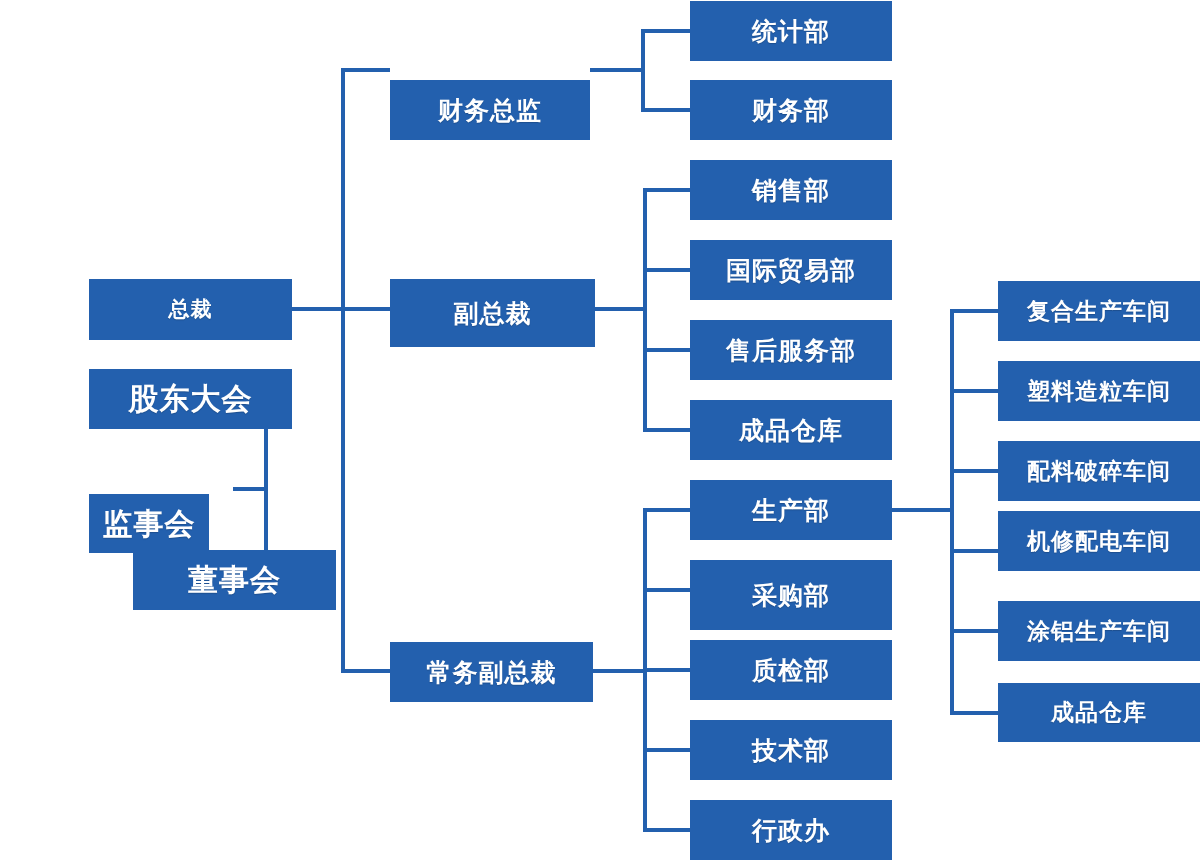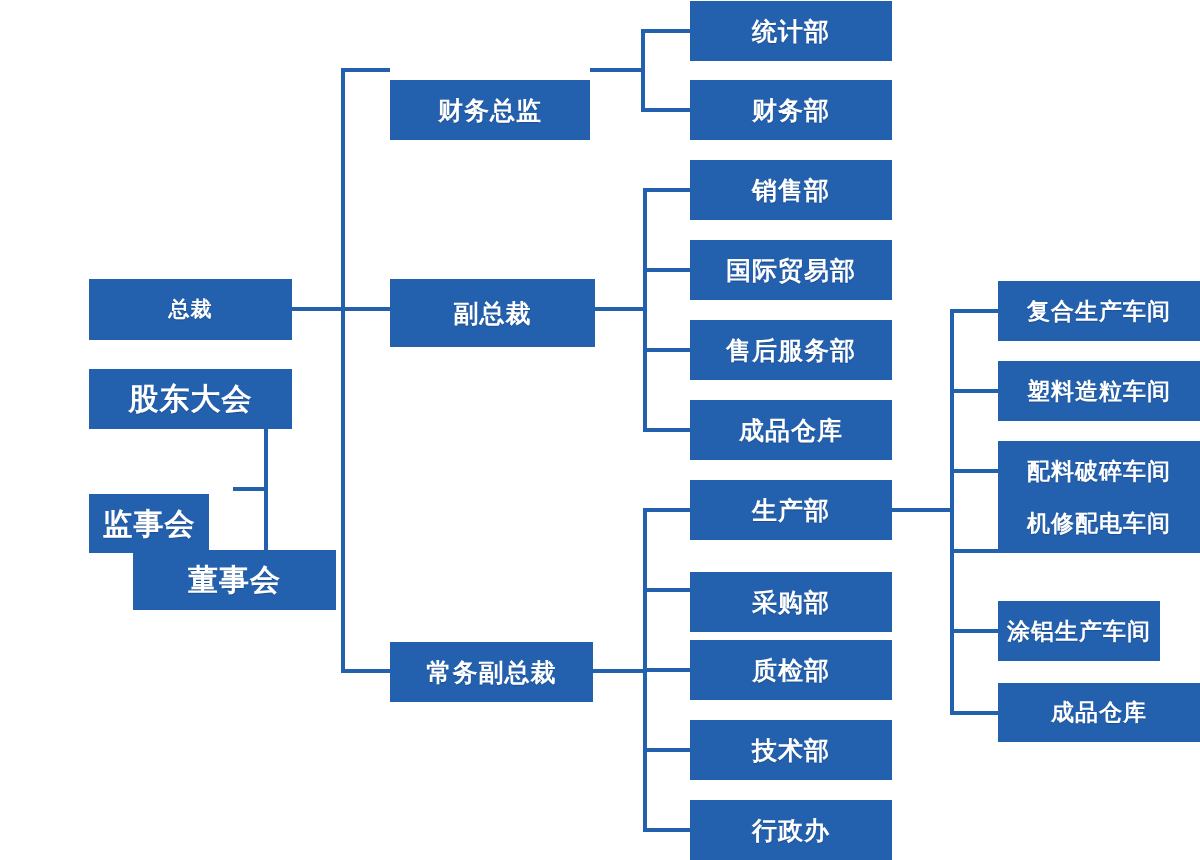--- a/index.html
+++ b/index.html
@@ -101,25 +101,25 @@
 
   <div class="node lvl3" style="left:690px; top:1px; width:202px; height:60px;">统计部</div>
   <div class="node lvl3" style="left:690px; top:80px; width:202px; height:60px;">财务部</div>
 
   <div class="node lvl3" style="left:690px; top:160px; width:202px; height:60px;">销售部</div>
   <div class="node lvl3" style="left:690px; top:240px; width:202px; height:60px;">国际贸易部</div>
   <div class="node lvl3" style="left:690px; top:320px; width:202px; height:60px;">售后服务部</div>
   <div class="node lvl3" style="left:690px; top:400px; width:202px; height:60px;">成品仓库</div>
 
   <div class="node lvl3" style="left:690px; top:480px; width:202px; height:60px;">生产部</div>
-  <div class="node lvl3" style="left:690px; top:572px; width:202px; height:60px;">采购部</div>
+  <div class="node lvl3" style="left:690px; top:560px; width:202px; height:70px;">采购部</div>
   <div class="node lvl3" style="left:690px; top:640px; width:202px; height:60px;">质检部</div>
   <div class="node lvl3" style="left:690px; top:720px; width:202px; height:60px;">技术部</div>
   <div class="node lvl3" style="left:690px; top:800px; width:202px; height:60px;">行政办</div>
 
   <div class="node lvl4" style="left:998px; top:281px; width:202px; height:60px;">复合生产车间</div>
   <div class="node lvl4" style="left:998px; top:361px; width:202px; height:60px;">塑料造粒车间</div>
   <div class="node lvl4" style="left:998px; top:441px; width:202px; height:60px;">配料破碎车间</div>
-  <div class="node lvl4" style="left:998px; top:493px; width:202px; height:60px;">机修配电车间</div>
-  <div class="node lvl4" style="left:998px; top:601px; width:162px; height:60px;">涂铝生产车间</div>
+  <div class="node lvl4" style="left:998px; top:511px; width:202px; height:60px;">机修配电车间</div>
+  <div class="node lvl4" style="left:998px; top:601px; width:202px; height:60px;">涂铝生产车间</div>
   <div class="node lvl4" style="left:998px; top:683px; width:202px; height:59px;">成品仓库</div>
 
 </div>
 
 </body></html>

